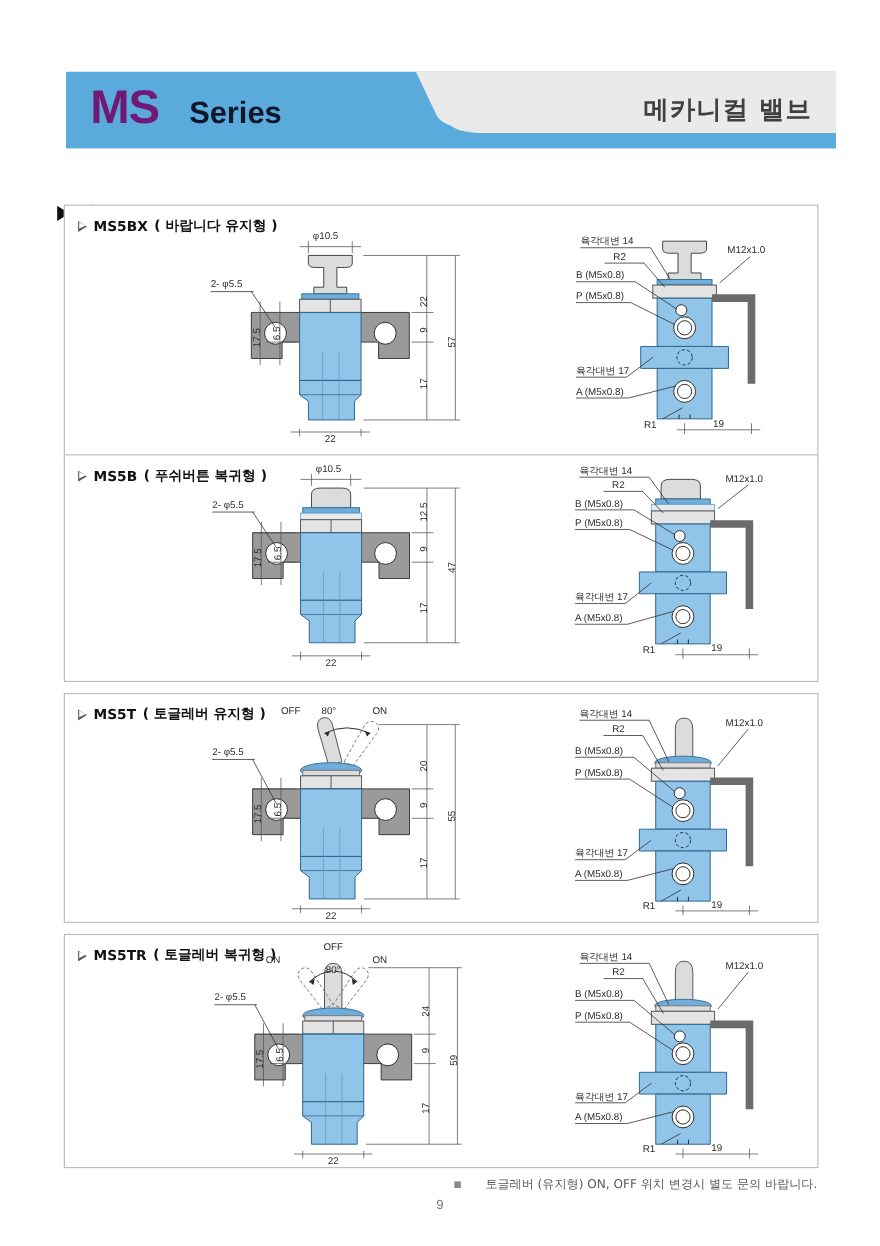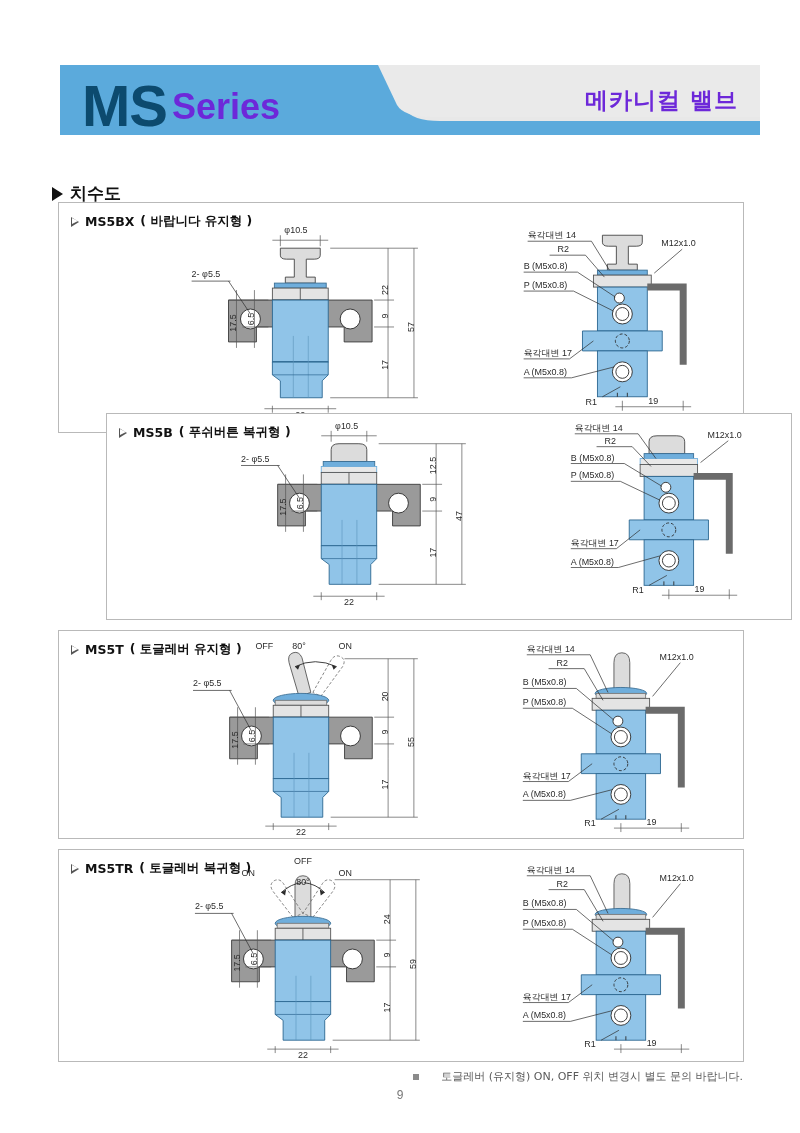--- a/index.html
+++ b/index.html
@@ -8,52 +8,52 @@
     font-family:"Liberation Sans","DejaVu Sans",sans-serif;
     color:#1a1a1a;position:relative;overflow:hidden;
   }
   .page{position:absolute;inset:0;}
 
   
   .banner{position:absolute;left:60px;top:65px;width:700px;height:70px;}
   .banner-bg{position:absolute;inset:0;}
   .banner-title{
     position:absolute;right:22px;top:50%;transform:translateY(-50%);
-    font-size:23px;font-weight:bold;letter-spacing:1px;color:#6d28d9;
+    font-size:23px;font-weight:bold;letter-spacing:1px;color:#404040;
     font-family:"DejaVu Sans","Liberation Sans",sans-serif;
   }
   .ms-word{
     position:absolute;left:22px;top:12px;
-    font-size:58px;font-weight:bold;color:#0c4a6e;line-height:1;
+    font-size:43px;font-weight:bold;color:#701a75;line-height:1;
     letter-spacing:-1px;
   }
   .series-word{
     position:absolute;left:112px;top:24px;
-    font-size:36px;font-weight:bold;color:#6d28d9;line-height:1;
+    font-size:28px;font-weight:bold;color:#0f172a;line-height:1;
   }
 
   
   .sec-title{
     position:absolute;left:52px;top:168px;
     font-size:17px;font-weight:bold;color:#111;
     font-family:"DejaVu Sans","Liberation Sans",sans-serif;
     display:flex;align-items:center;gap:7px;margin-top:14px;
   }
   .tri-solid{
     width:0;height:0;border-left:11px solid #111;
     border-top:7px solid transparent;border-bottom:7px solid transparent;
   }
 
   
   .panel{
     position:absolute;left:58px;width:686px;
     border:1px solid #b9b9b9;background:#fff;box-sizing:border-box;
   }
-  .p1{top:202px;height:231px;}
-  .p2{top:413px;height:207px;margin-left:48px;}
+  .p1{top:186px;height:231px;}
+  .p2{top:413px;height:207px;}
   .p3{top:630px;height:209px;text-align:right;}
   .p4{top:849px;height:213px;}
 
   .panel-head{
     position:absolute;left:12px;top:10px;
     font-size:12.5px;font-weight:bold;color:#111;
     font-family:"DejaVu Sans","Liberation Sans",sans-serif;
     display:flex;align-items:center;gap:6px;white-space:nowrap;
   }
   .tri-open{

